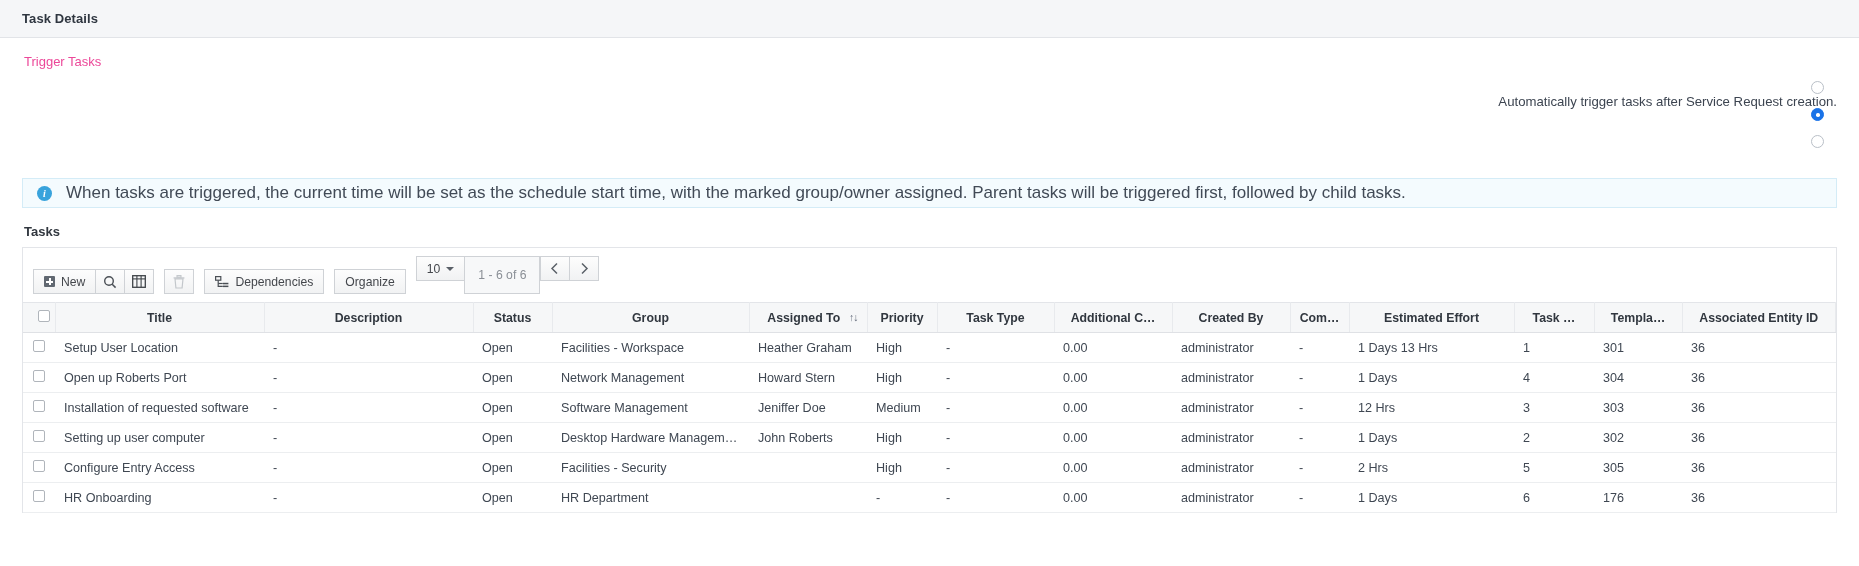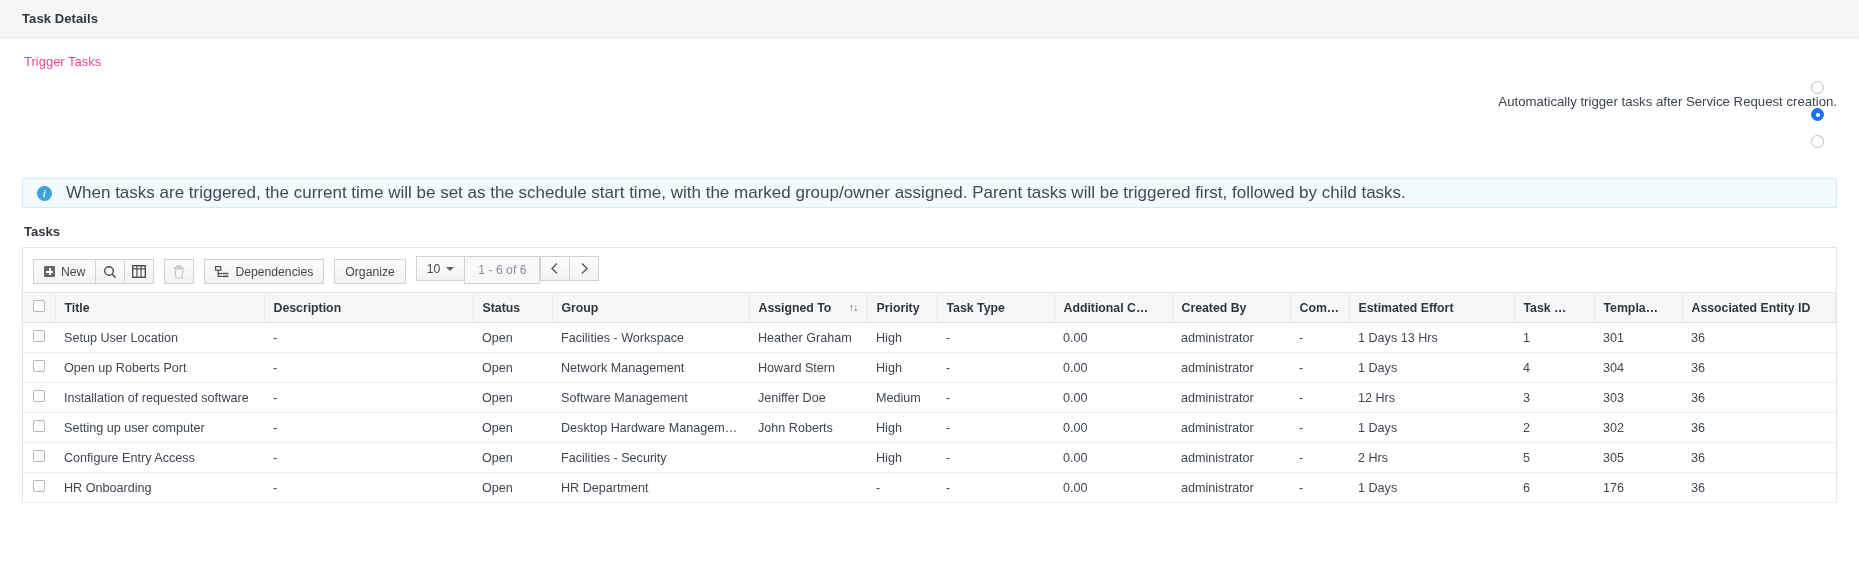--- a/index.html
+++ b/index.html
@@ -100,35 +100,35 @@
   }
   .sq-plus::before, .sq-plus::after {
     content:""; position:absolute; background:#fff;
   }
   .sq-plus::before { left:5px; top:2px; width:1.5px; height:7px; }
   .sq-plus::after  { top:5px; left:2px; height:1.5px; width:7px; }
 
   svg.ic { display:block; }
 
   .pager-text {
-    height: 28px; border: 1px solid #cfd2d6; margin-left:-1px;
+    height: 38px; border: 1px solid #cfd2d6; margin-left:-1px;
     background: #f7f8f9; display:flex; align-items:center; justify-content:center;
     font-size: 12.2px; color:#8a8f96; padding: 0 13px; white-space: nowrap;
   }
   .caret { width:0;height:0;border-left:4px solid transparent;border-right:4px solid transparent;border-top:4.5px solid #5b6168; margin-left:6px; }
 
   
   table.grid { width: 100%; border-collapse: collapse; table-layout: fixed; }
   table.grid th {
     background: #f6f7f8;
     border-top: 1px solid #e3e5e9;
     border-bottom: 1px solid #dfe1e5;
     border-right: 1px solid #e8eaed;
     font-size: 12.3px; font-weight: bold; color: #31373f;
-    text-align: left; padding: 7px 9px; height: 30px;
+    text-align: center; padding: 7px 9px; height: 30px;
     white-space: nowrap; overflow: hidden; text-overflow: ellipsis;
   }
   table.grid th.cb, table.grid td.cb { width: 30px; padding-left: 10px; padding-right: 0; }
   table.grid td {
     border-bottom: 1px solid #eceef0;
     font-size: 12.6px; color: #3f4752;
     padding: 7px 9px; height: 28px;
     white-space: nowrap; overflow: hidden; text-overflow: ellipsis;
   }
   .cbx {

